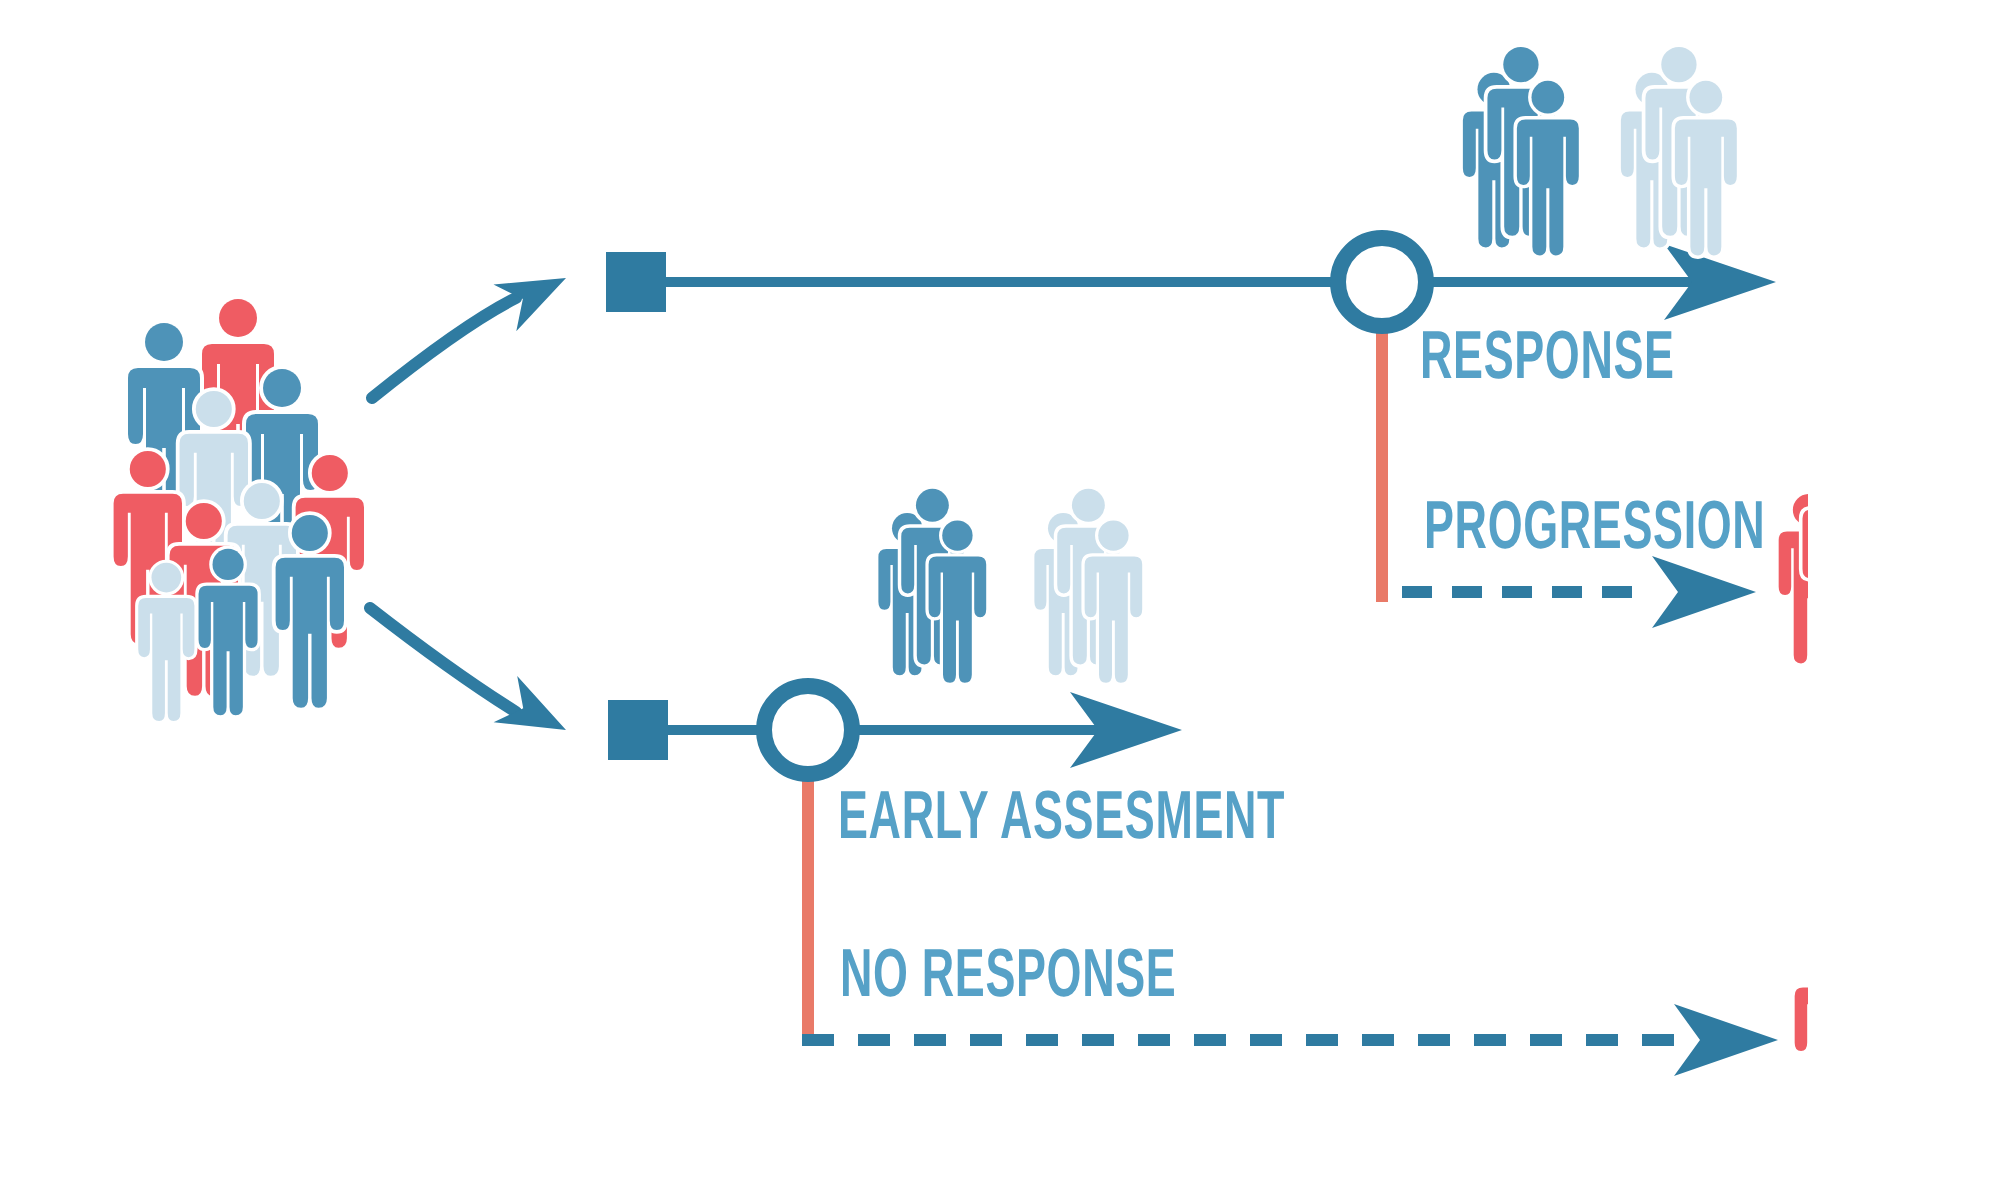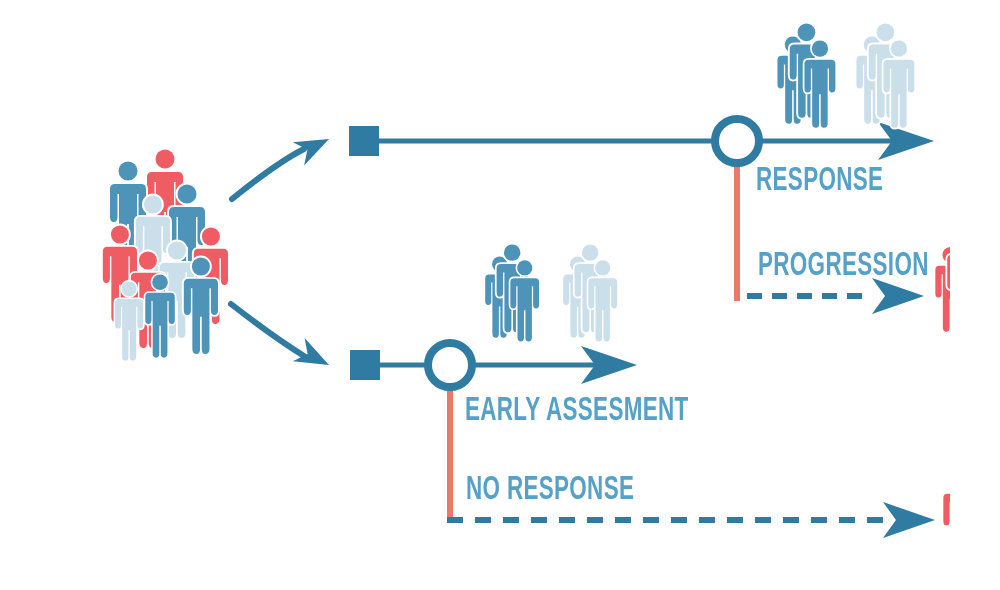--- a/index.html
+++ b/index.html
@@ -3,21 +3,20 @@
 <meta charset="utf-8">
 <style>
   html, body { margin: 0; padding: 0; background: #fff; }
   #stage {
     position: relative;
     width: 904px;
     height: 590px;
     background: var(--background, #fff);
     overflow: hidden;
     font-family: "Liberation Sans", sans-serif;
-    margin-left: 46px;
   }
   #stage svg { position: absolute; left: 0; top: 0; }
 
   
   .stroke-fill { fill: var(--stroke_blue); }
   .stroke-line { stroke: var(--stroke_blue); fill: none; }
   .orange-line { stroke: var(--timeline_orange); fill: none; }
   .checkpoint  { fill: #ffffff; stroke: var(--stroke_blue); }
   .outline     { fill: #ffffff; stroke: #ffffff; stroke-width: 4; }
   .p-blue  { fill: var(--person_blue); }

